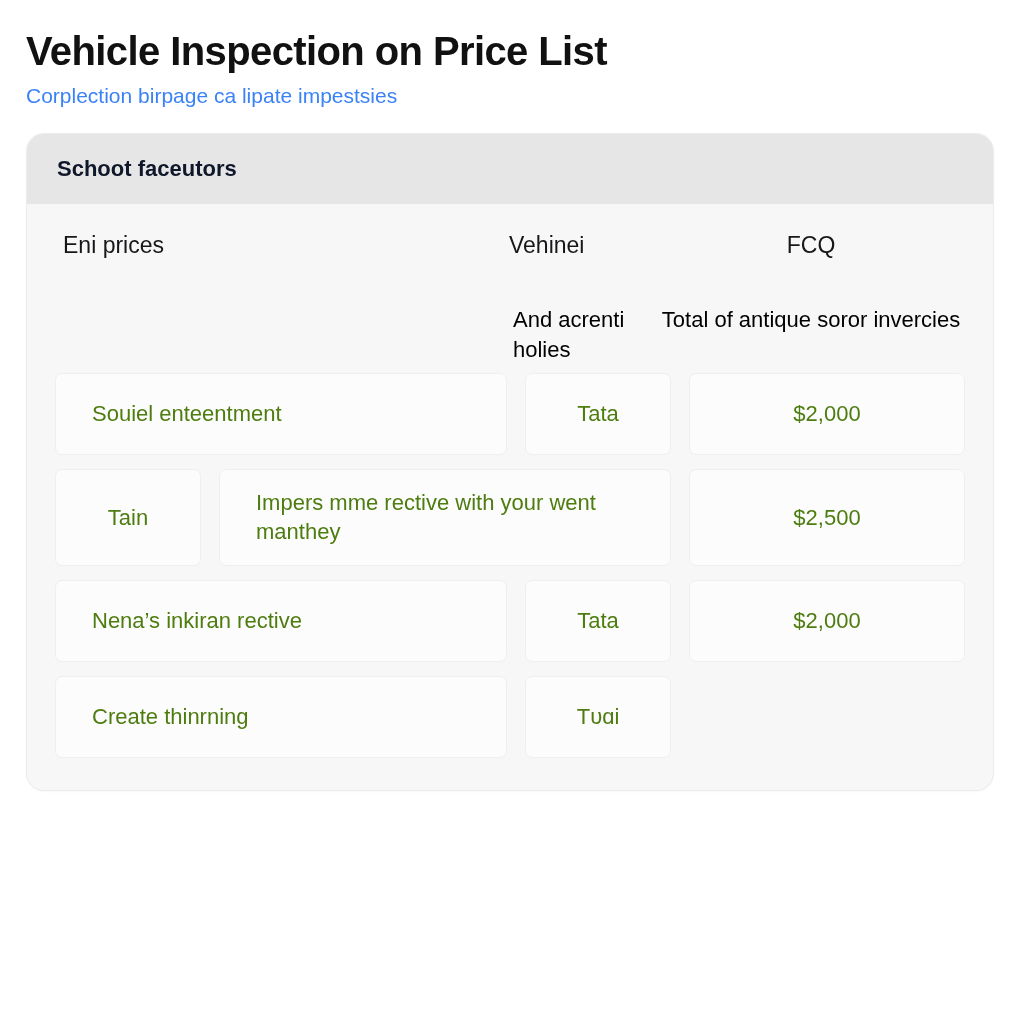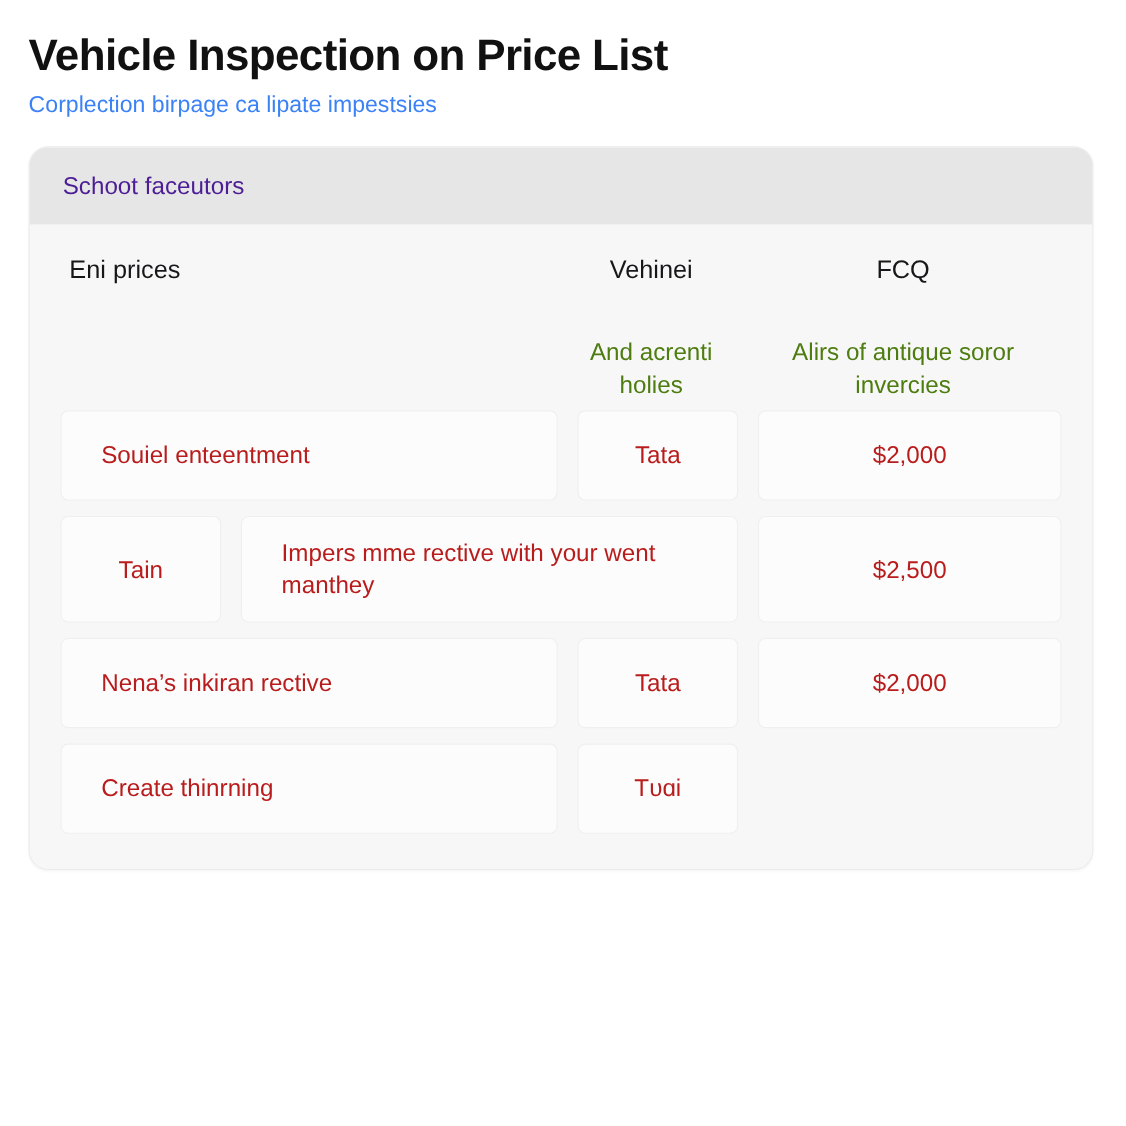--- a/index.html
+++ b/index.html
@@ -43,77 +43,77 @@
     border-radius: 18px;
     overflow: hidden;
     border: 1px solid #ececec;
     box-shadow: 0 1px 2px rgba(0,0,0,0.03);
   }
 
   .card-header {
     background: #e6e6e6;
     padding: 22px 30px;
     font-size: 22px;
-    color: #4c1d95;
-    font-weight: 400;
+    color: #0f172a;
+    font-weight: 700;
   }
 
   .card-body {
     padding: 12px 28px 18px 28px;
   }
 
   
   .col-head {
     display: flex;
     align-items: flex-start;
-    gap: 12px;
+    gap: 2px;
     padding: 16px 0 8px 0;
   }
   .col-head .c1 {
     flex: 0 0 452px;
     font-size: 23px;
     color: #17171a;
     padding-left: 8px;
   }
   .col-head .c2 {
     flex: 0 0 146px;
-    text-align: center;
+    text-align: left;
     font-size: 23px;
     color: #17171a;
   }
   .col-head .c3 {
     flex: 1 1 auto;
     text-align: center;
     font-size: 23px;
     color: #17171a;
   }
   .col-sub {
     display: block;
     margin-top: 46px;
     font-size: 22px;
-    color: #4d7c0f;
+    color: #000000;
     line-height: 1.35;
   }
   .col-sub.narrow { padding: 0 4px; }
 
   
   .row {
     display: flex;
     align-items: stretch;
     gap: 18px;
     margin-bottom: 14px;
   }
   .cell {
     background: #fcfcfc;
     border: 1px solid #efefef;
     border-radius: 7px;
     display: flex;
     align-items: center;
     font-size: 22px;
-    color: #b91c1c;
+    color: #4d7c0f;
     line-height: 1.35;
   }
   .cell.desc {
     flex: 0 0 452px;
     padding: 18px 22px 18px 36px;
     min-height: 82px;
   }
   .cell.mid {
     flex: 0 0 146px;
     justify-content: center;
@@ -146,21 +146,21 @@
       <div class="col-head">
         <div class="c1">
           <span>Eni prices</span>
         </div>
         <div class="c2">
           <span>Vehineі</span>
           <span class="col-sub narrow">And acrentі holies</span>
         </div>
         <div class="c3">
           <span>FCQ</span>
-          <span class="col-sub">Alirs of antique soror invercies</span>
+          <span class="col-sub">Total of antique soror invercies</span>
         </div>
       </div>
 
       <div class="row">
         <div class="cell desc">Souiel enteentment</div>
         <div class="cell mid">Tata</div>
         <div class="cell price">$2,000</div>
       </div>
 
       <div class="row">

